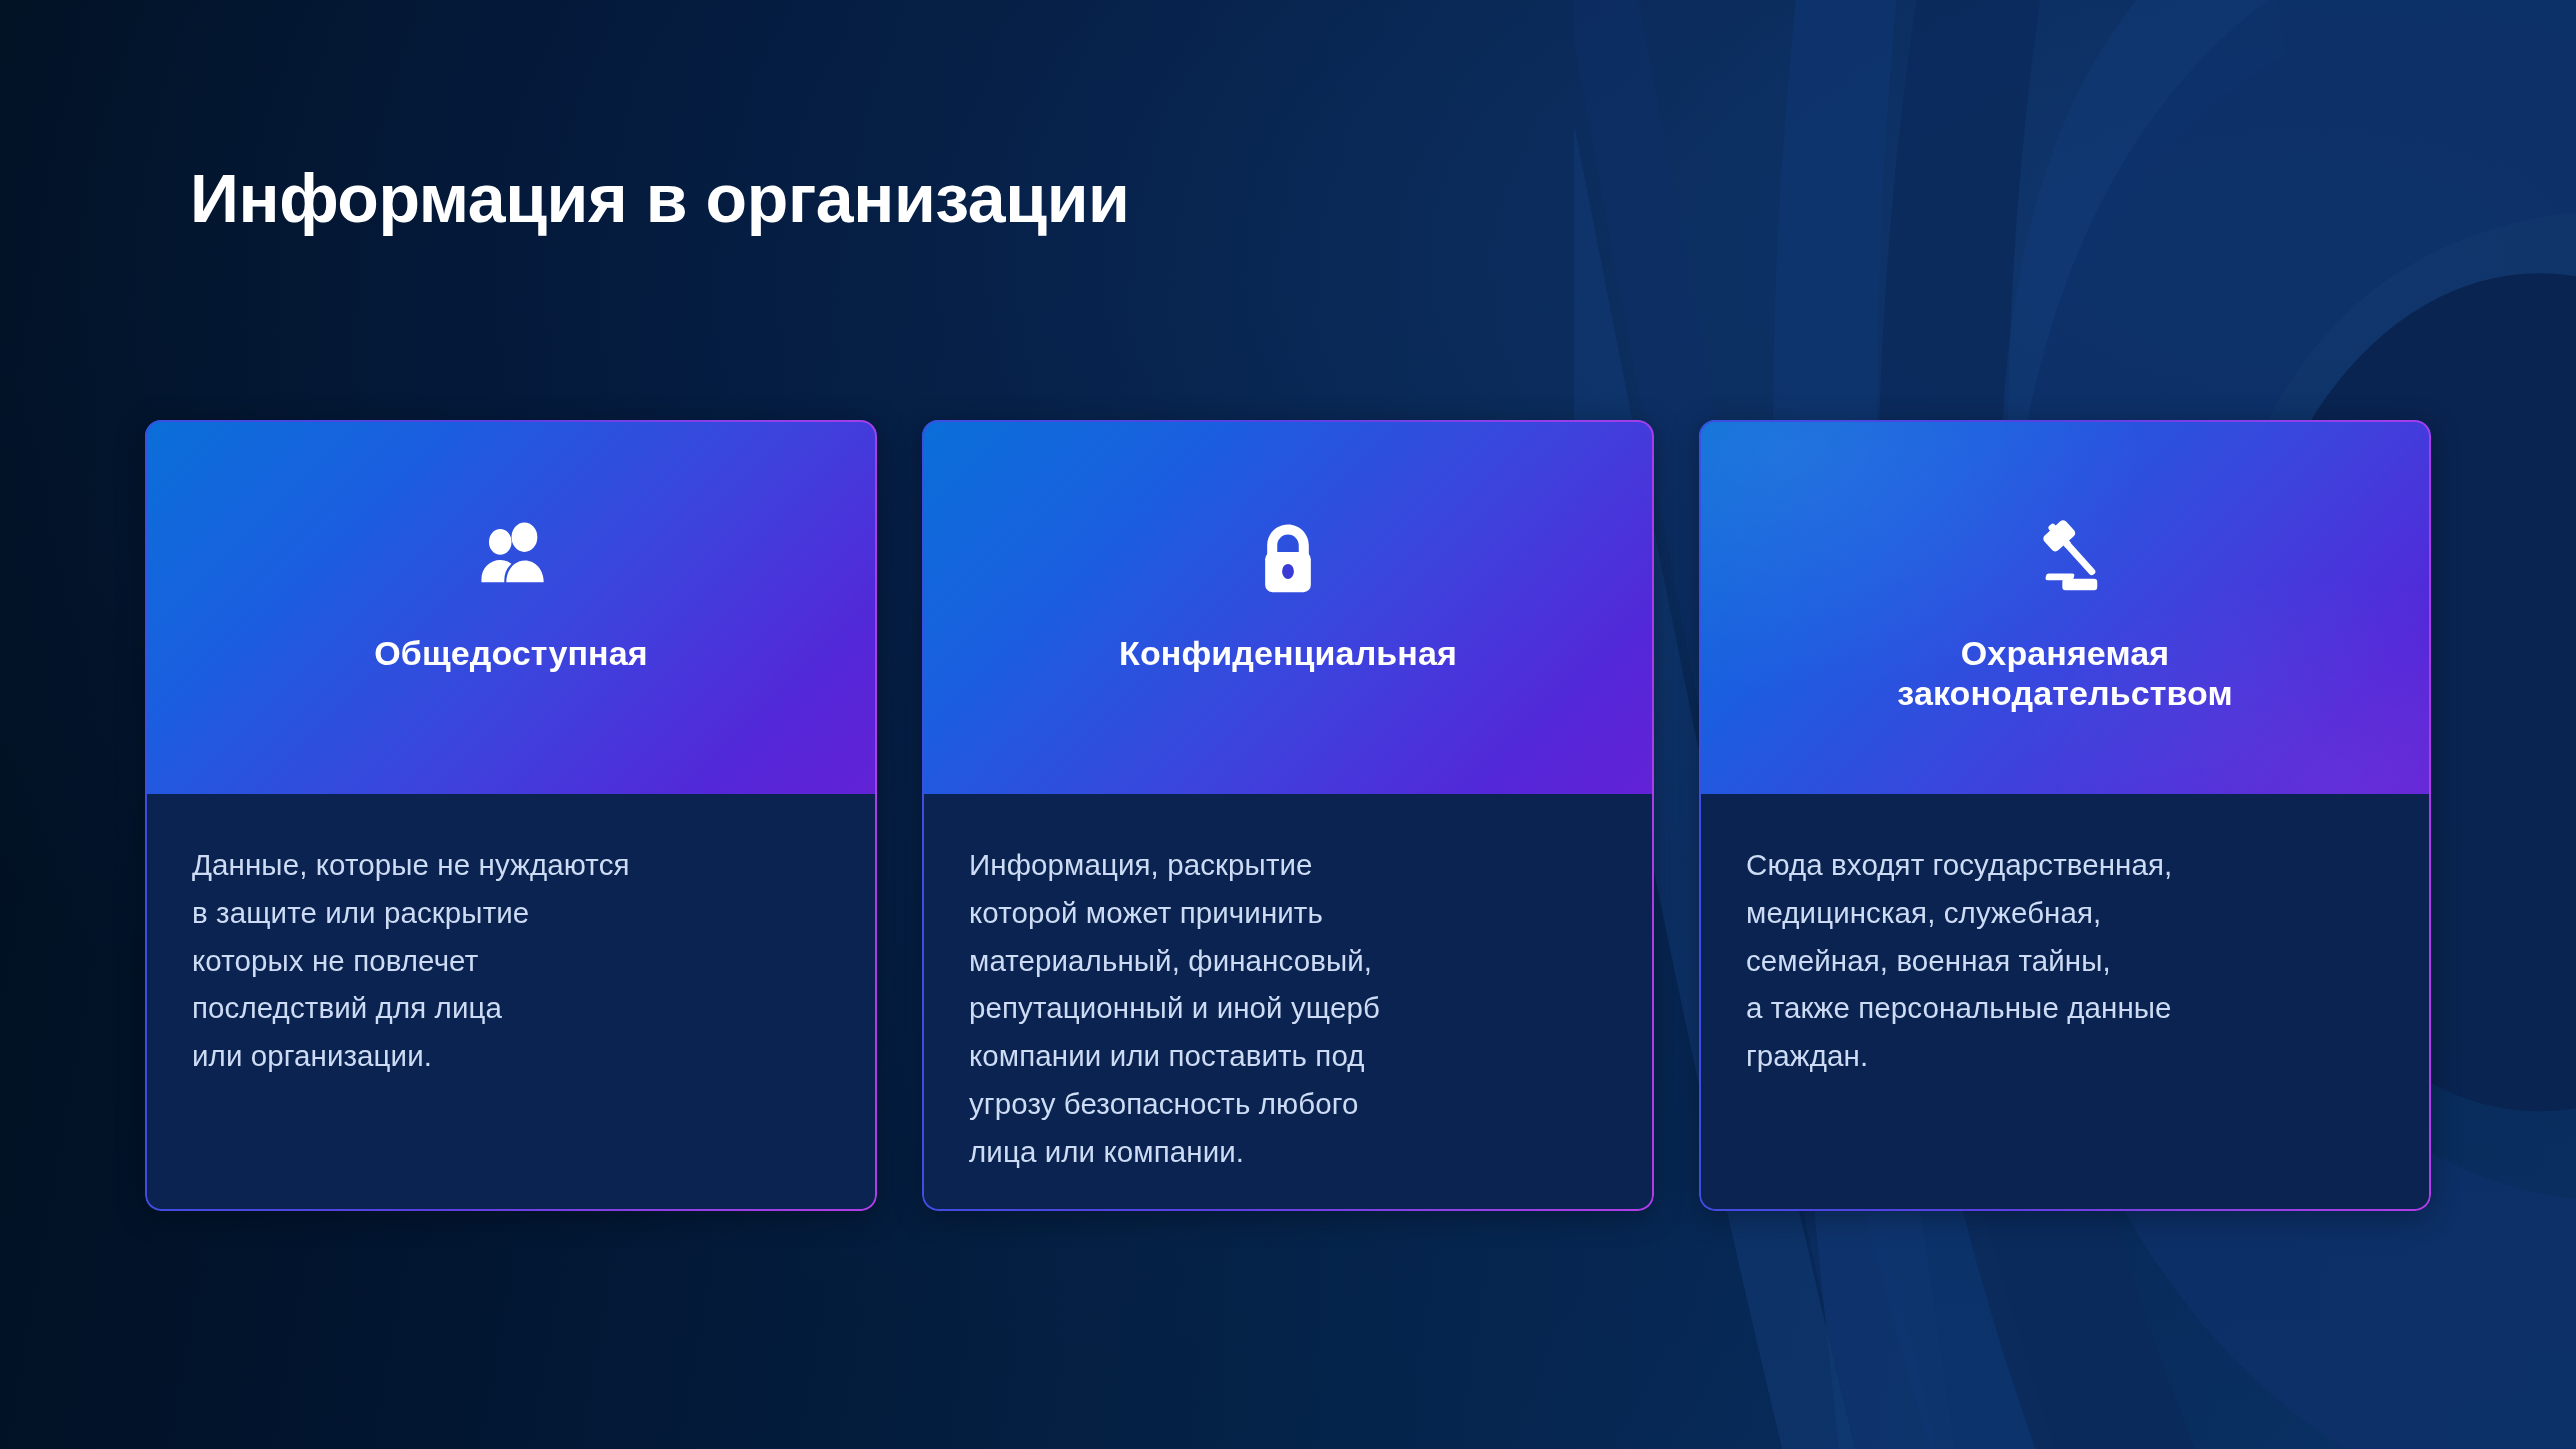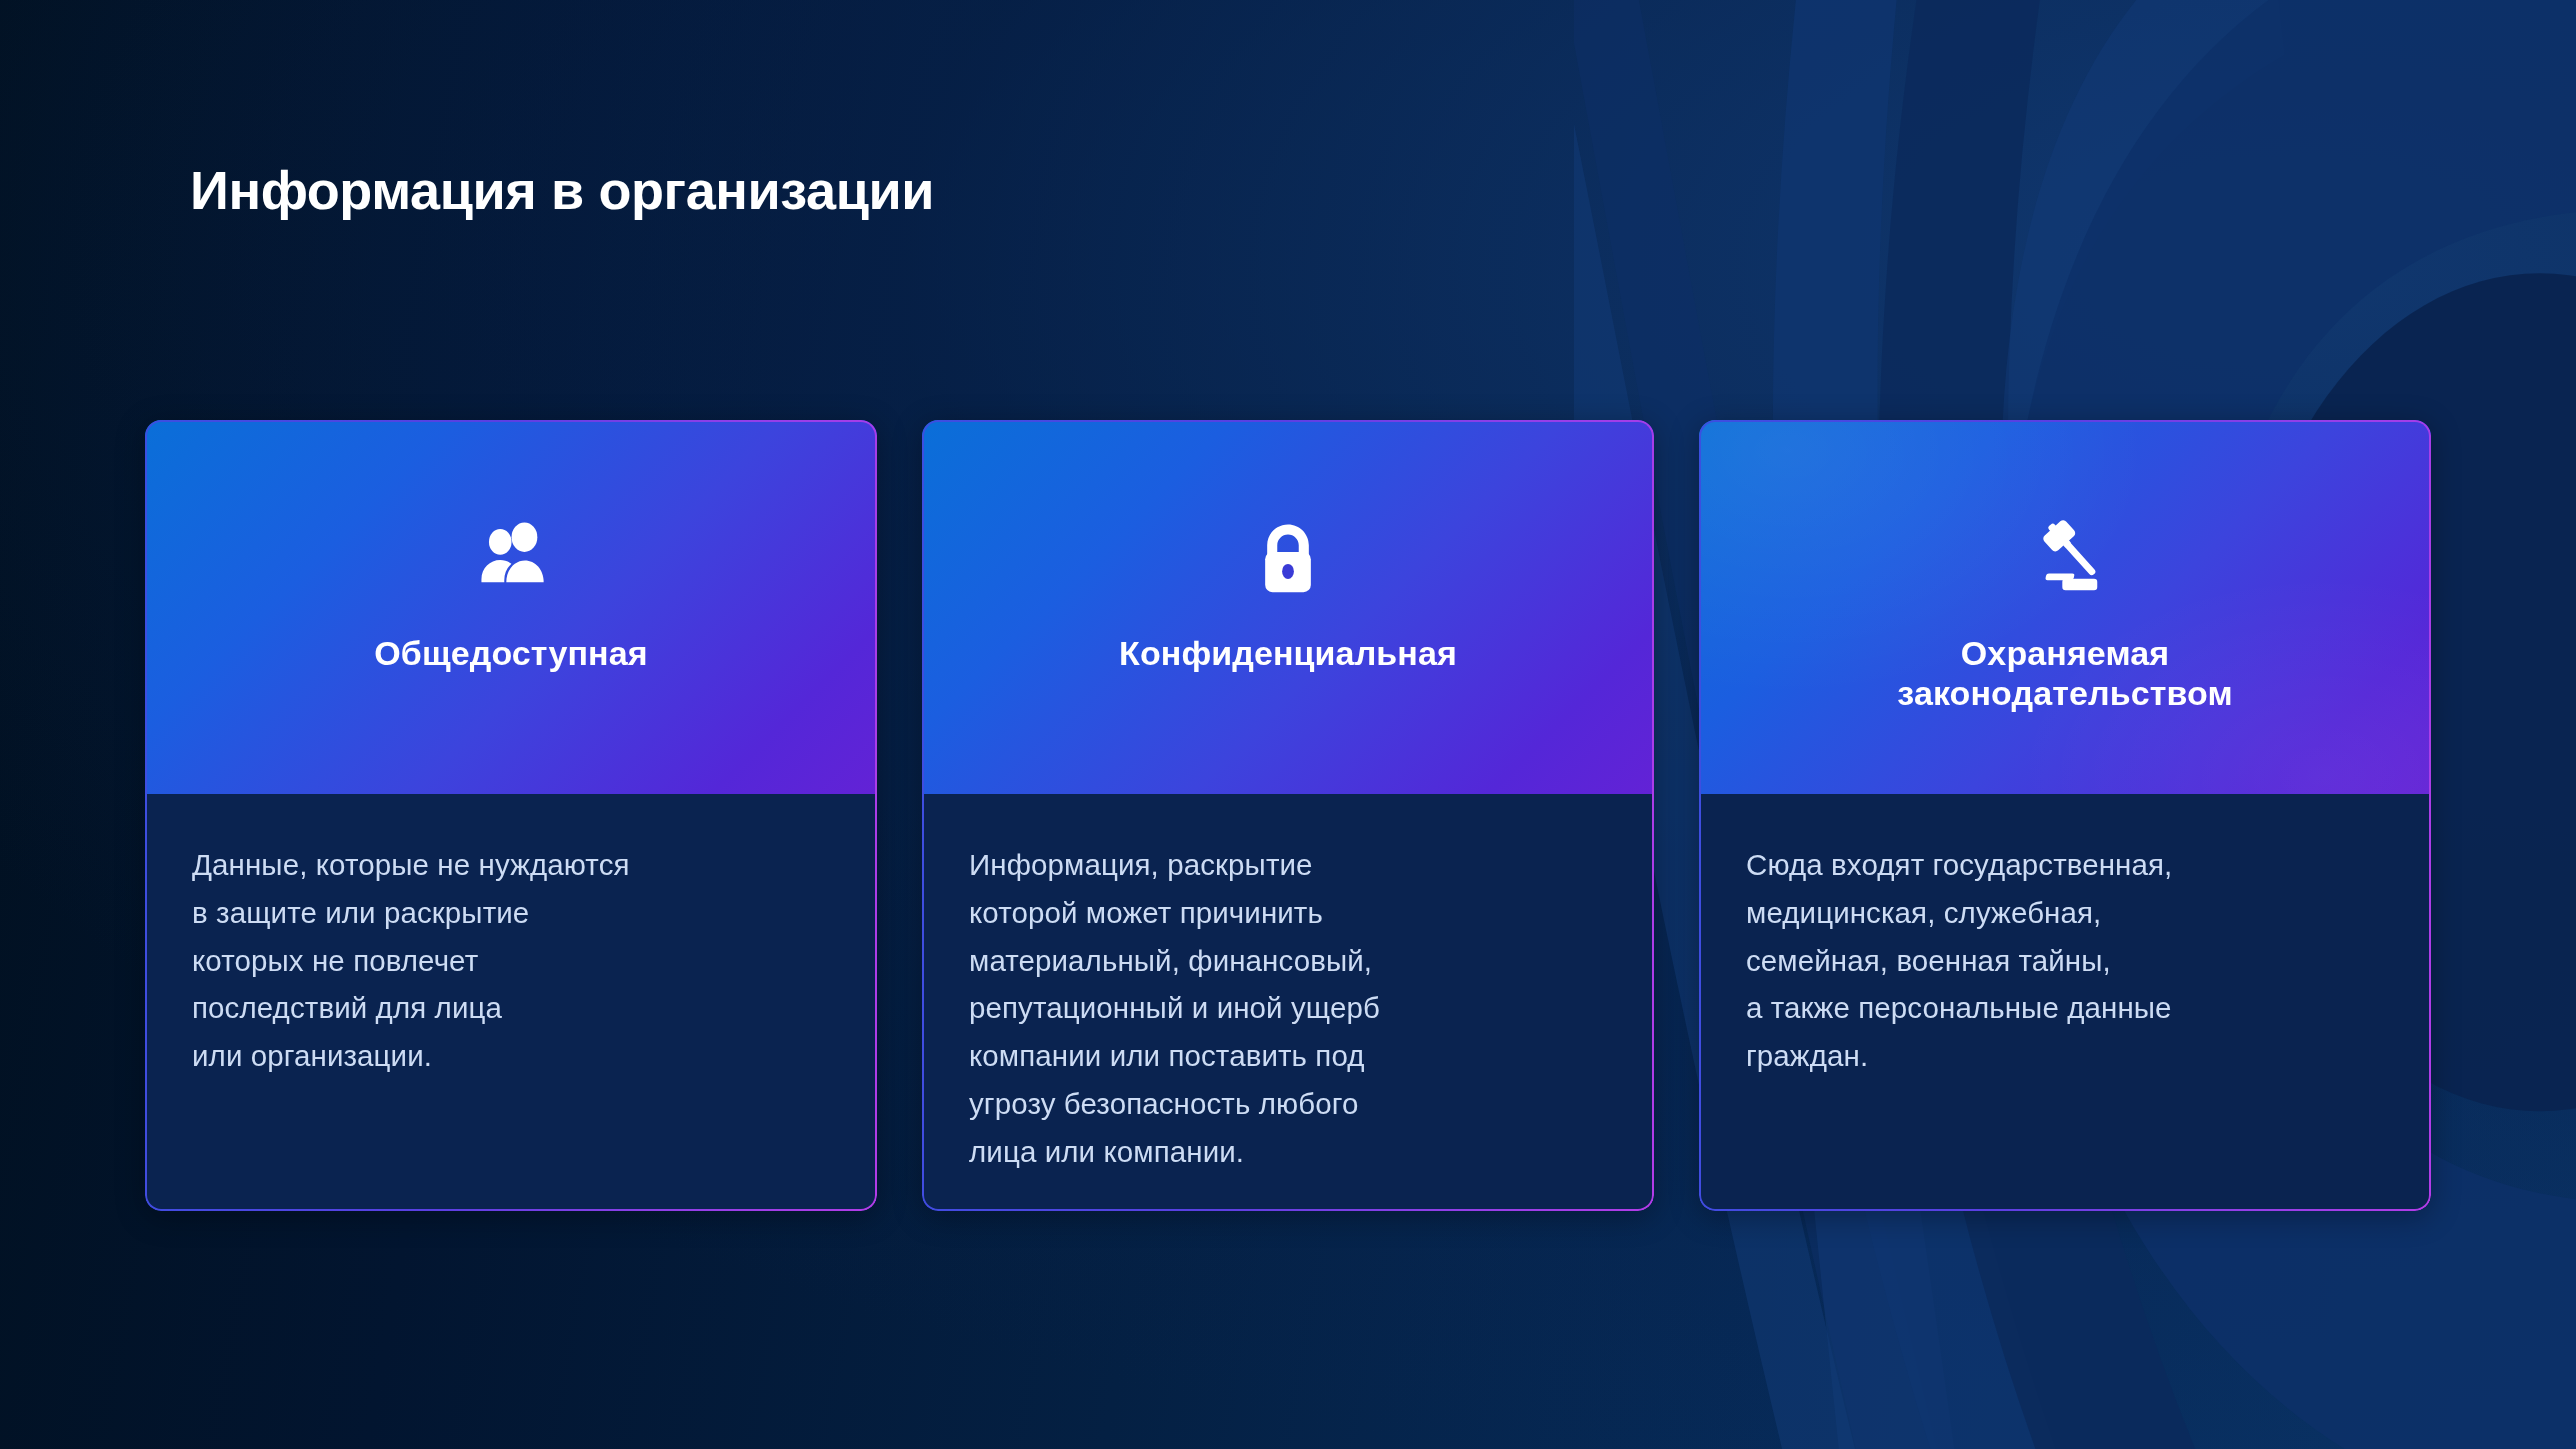--- a/index.html
+++ b/index.html
@@ -25,21 +25,21 @@
     pointer-events: none;
     overflow: hidden;
   }
   .bg-deco svg { position: absolute; top: 0; right: 0; height: 100%; }
 
   
   .page-title {
     position: absolute;
     left: 190px;
     top: 159px;
-    font-size: 54px;
+    font-size: 68px;
     font-weight: 700;
     color: #ffffff;
     letter-spacing: -0.4px;
     white-space: nowrap;
   }
 
   
   .cards {
     position: absolute;
     left: 145px;

